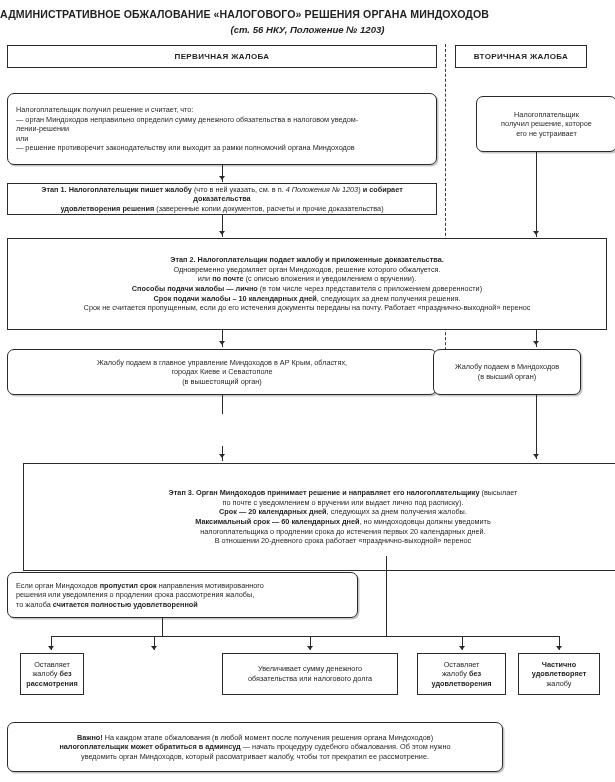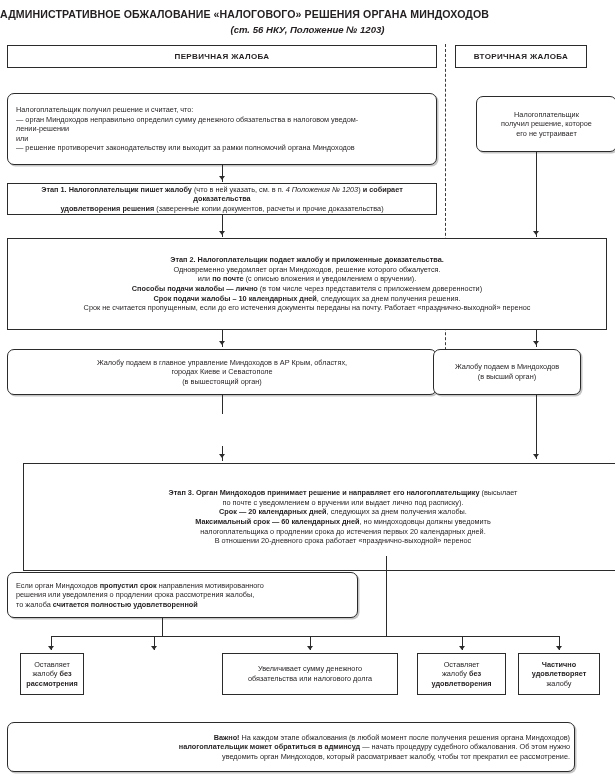--- a/index.html
+++ b/index.html
@@ -197,21 +197,21 @@
   </div>
 
   <div class="box" style="left:518px;top:653px;width:82px;height:42px;">
     <div class="inner">
       <div><b>Частично</b></div>
       <div><b>удовлетворяет</b></div>
       <div>жалобу</div>
     </div>
   </div>
 
-  <div class="box round shadow" style="left:7px;top:722px;width:568px;height:50px;text-align:right;">
+  <div class="box round shadow" style="left:7px;top:722px;width:496px;height:50px;">
     <div class="inner">
       <div><b>Важно!</b><span> На каждом этапе обжалования (в любой момент после получения решения органа Миндоходов)</span></div>
       <div><b>налогоплательщик может обратиться в админсуд</b><span> — начать процедуру судебного обжалования. Об этом нужно</span></div>
       <div>уведомить орган Миндоходов, который рассматривает жалобу, чтобы тот прекратил ее рассмотрение.</div>
     </div>
   </div>
 
 </div>
 
 </body></html>

